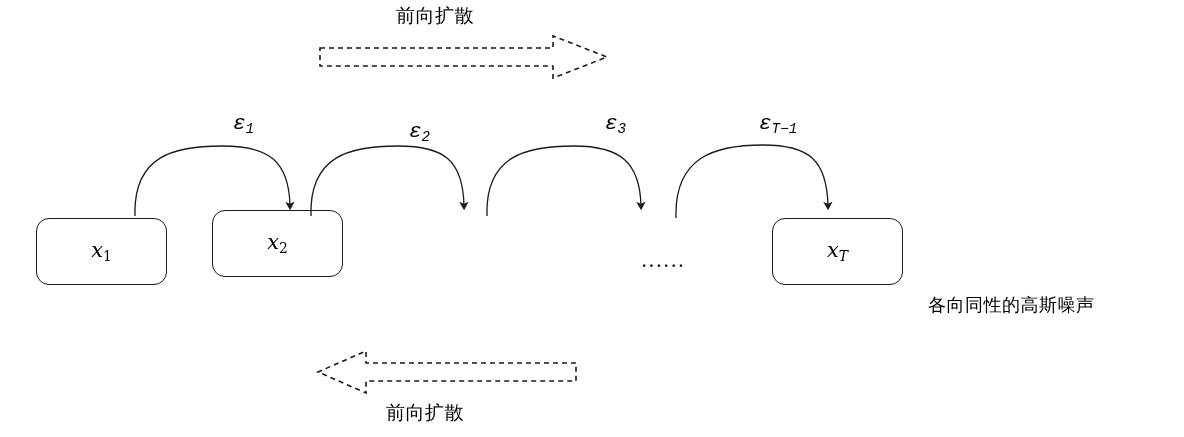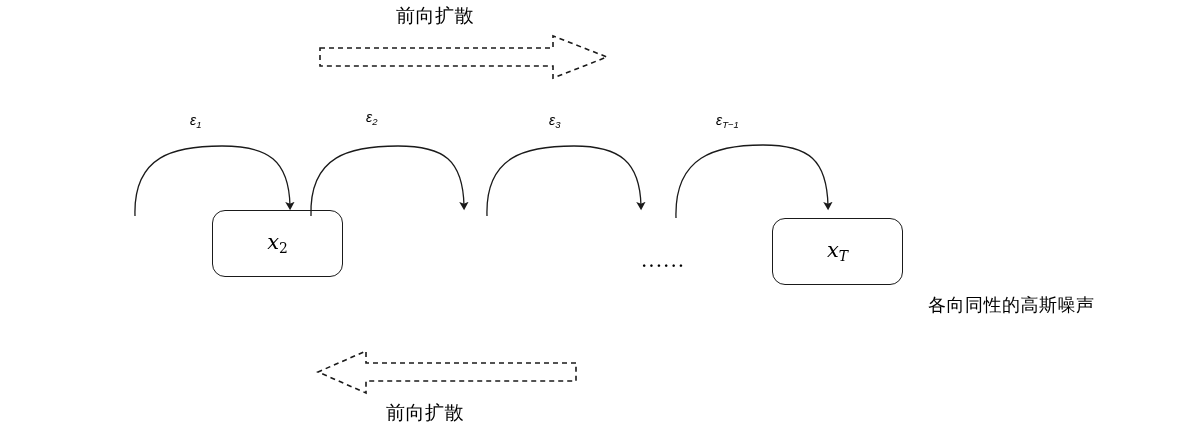--- a/index.html
+++ b/index.html
@@ -72,37 +72,38 @@
   .math sub.upright {
     font-style: normal;
   }
   #box-x1 { left: 36px;  top: 218px; }
   #box-x2 { left: 212px; top: 210px; }
   #box-x3 { left: 388px; top: 218px; }
   #box-xT { left: 772px; top: 218px; }
   
   .eps-label {
     position: absolute;
-    font-family: Liberation Sans, sans-serif;
-    font-size: 14px;
+    font-family: Liberation Mono, monospace;
+    font-size: 21px;
     color: #000000;
     white-space: nowrap;
     line-height: 1;
+    margin-left: 43px;
   }
   .eps-label .gl {
     font-style: italic;
   }
   .eps-label sub {
     font-size: 0.68em;
     vertical-align: -0.3em;
     font-style: italic;
   }
   #eps-1 { left: 190px; top: 113px; }
-  #eps-2 { left: 366px; top: 110px; }
-  #eps-3 { left: 549px; top: 113px; }
+  #eps-2 { left: 366px; top: 121px; }
+  #eps-3 { left: 562px; top: 113px; }
   #eps-T { left: 716px; top: 113px; text-align: center; }
   
   #ellipsis {
     position: absolute;
     left: 641px;
     top: 248px;
     font-family: "DejaVu Serif", "Liberation Serif", serif;
     font-size: 20px;
     color: #000000;
     letter-spacing: 1px;
@@ -121,20 +122,23 @@
 <body>
 
 <div id="canvas">
 
   <div class="cn-label" id="caption-forward">前向扩散</div>
 
   <div class="cn-label" id="caption-reverse">前向扩散</div>
 
   <div class="cn-label" id="noise-label">各向同性的高斯噪声</div>
 
+  <div class="state-box" id="box-x1">
+    <div class="math">x<sub class="upright">1</sub></div>
+  </div>
   <div class="state-box" id="box-x2">
     <div class="math">x<sub class="upright">2</sub></div>
   </div>
   <div class="state-box" id="box-xT">
     <div class="math">x<sub>T</sub></div>
   </div>
 
   <div id="ellipsis">......</div>
 
   <div class="eps-label" id="eps-1">

